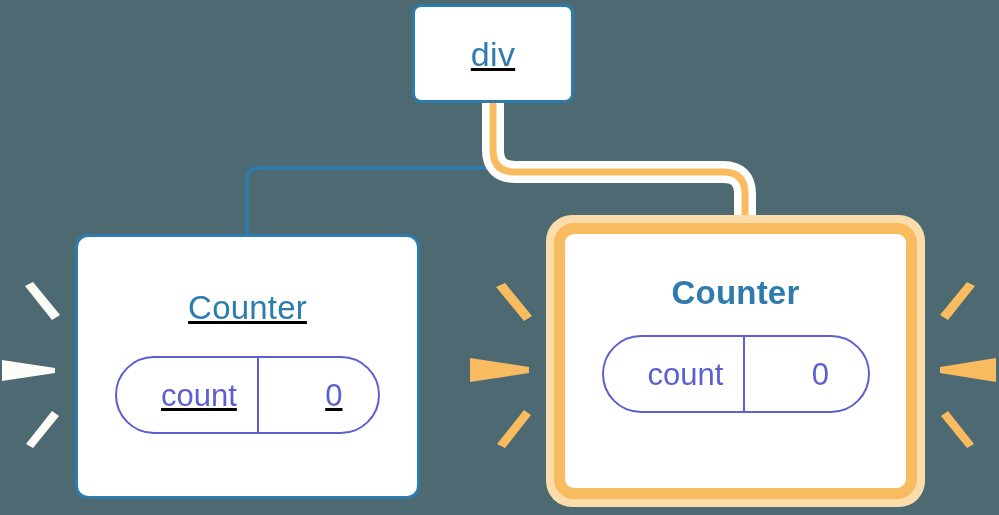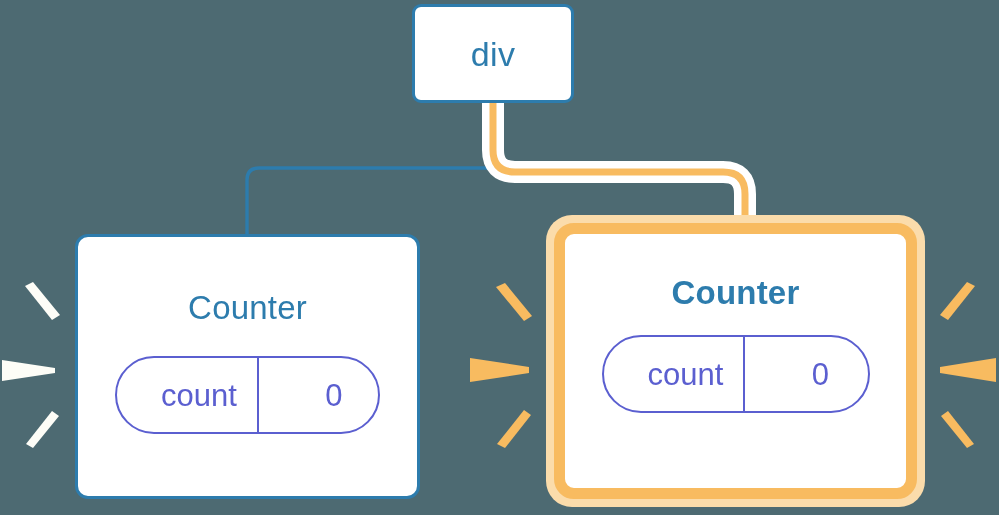--- a/index.html
+++ b/index.html
@@ -37,20 +37,21 @@
   }
 
   
   .node {
     position: absolute;
     box-sizing: border-box;
     background: #ffffff;
     display: flex;
     flex-direction: column;
     align-items: center;
+    text-decoration: underline;
   }
 
   
   .node-root {
     left: 412px;
     top: 4px;
     width: 162px;
     height: 99px;
     border: 3px solid #2d7cad;
     border-radius: 9px;

